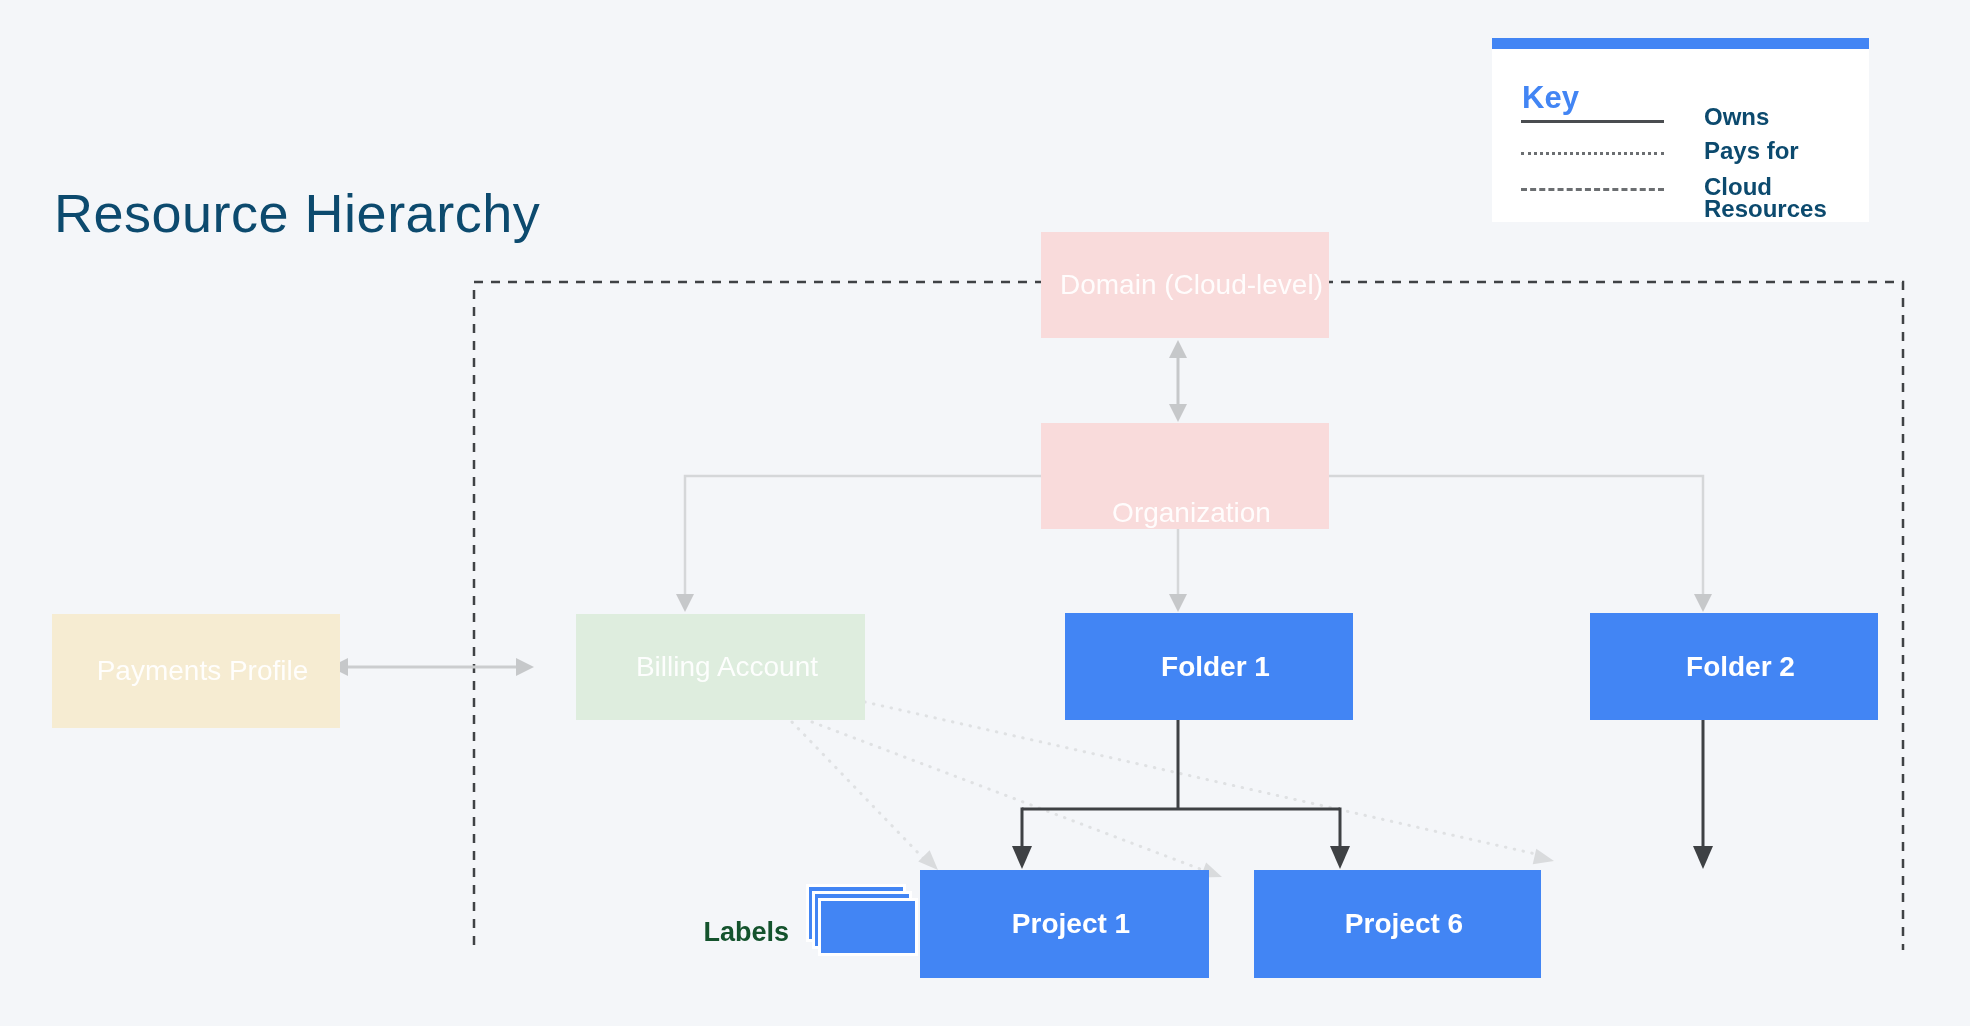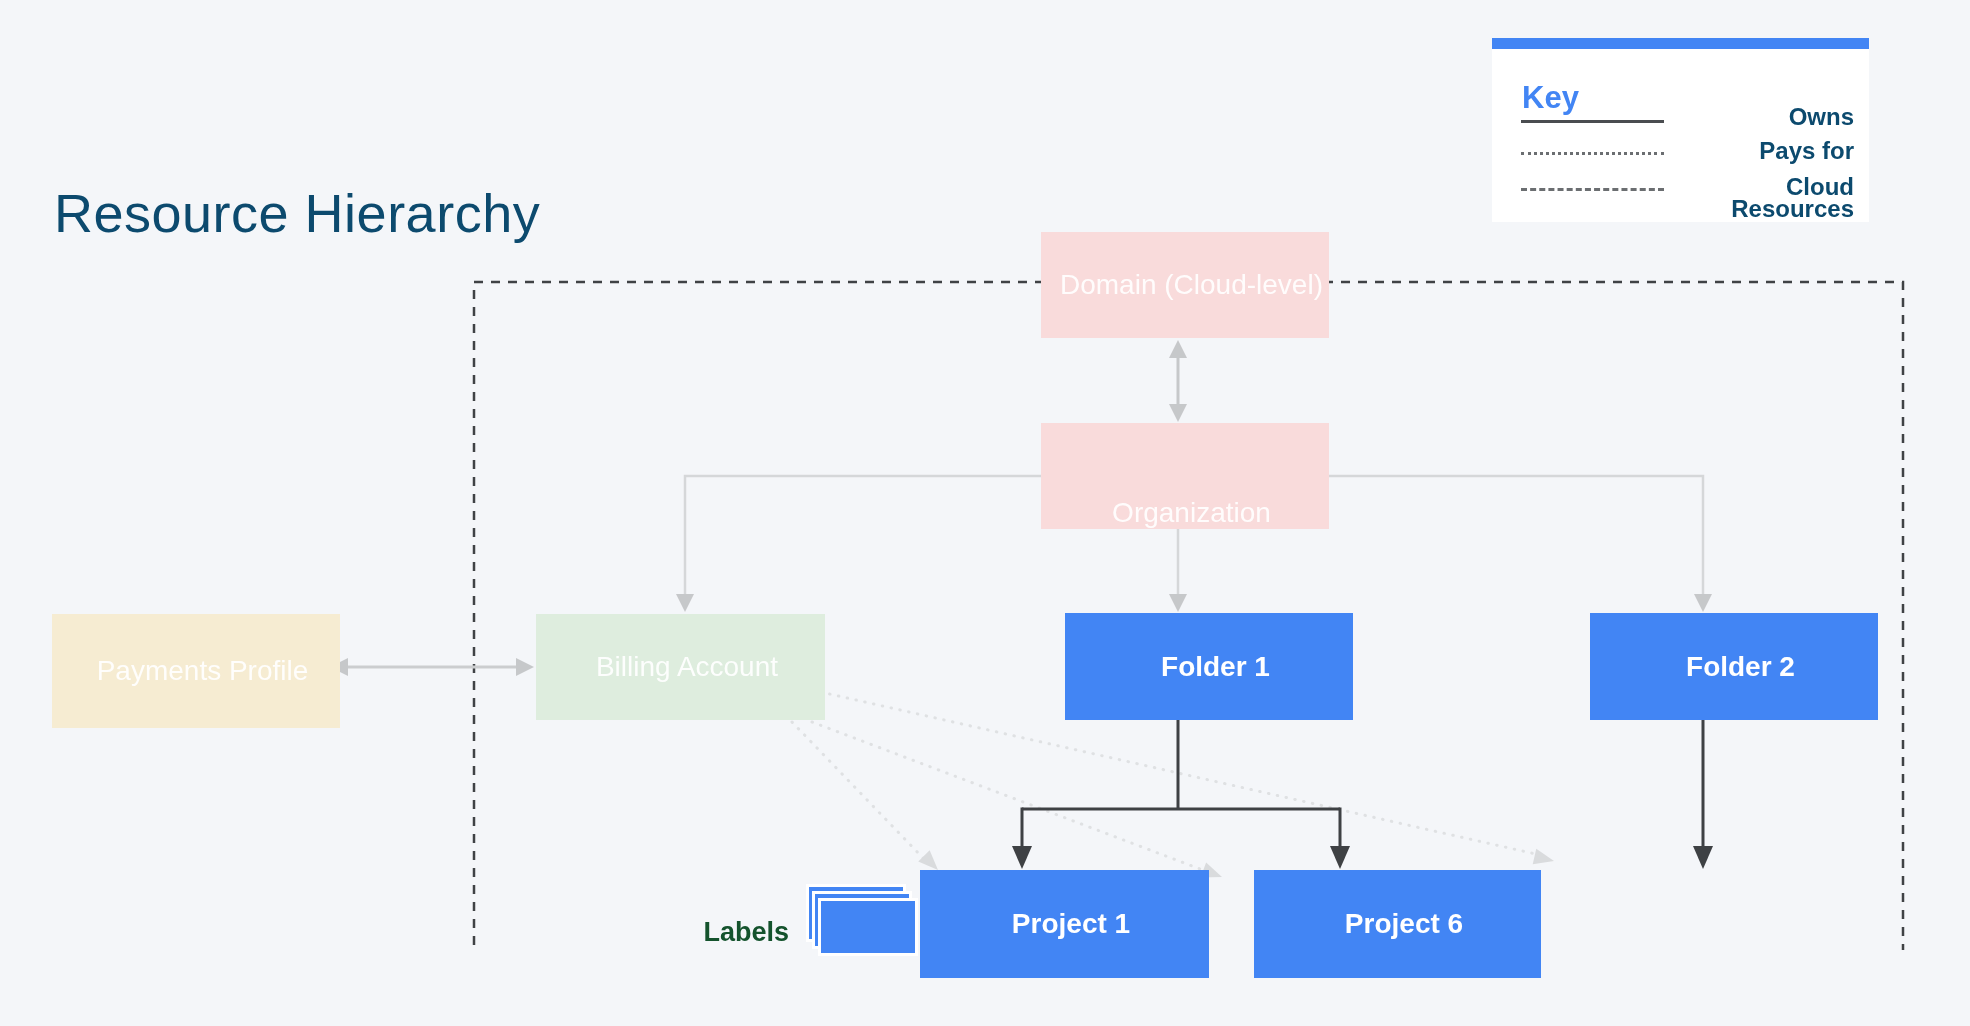--- a/index.html
+++ b/index.html
@@ -18,27 +18,27 @@
   .node{
     position:absolute;z-index:2;
     display:flex;align-items:center;justify-content:center;
     text-align:center;
     font-size:28px;
     padding-left:13px;
   }
   .node.pastel{color:rgba(255,255,255,0.92);font-weight:400;}
   .node.blue{background:#4285F4;color:#FFFFFF;font-weight:700;margin-left:24px;}
   .node.pink{background:#F9DBDB;}
-  .node.green{background:#DEEDDE;}
+  .node.green{background:#DEEDDE;margin-left:40px;}
   .node.cream{background:#F6ECD2;}
 
   
   .key-box{
     position:absolute;left:1492px;top:38px;width:377px;height:184px;
-    z-index:5;background:#FFFFFF;text-align:right;
+    z-index:5;background:#FFFFFF;
   }
   .key-topbar{position:absolute;left:0;top:0;width:100%;height:11px;background:#4285F4;}
   .key-heading{
     position:absolute;left:30px;top:42px;
     font-size:31px;font-weight:700;color:#4285F4;
   }
   .key-sample{position:absolute;left:29px;width:143px;height:0;}
   .key-sample.solid {top:82px;border-top:3px solid #4A4D50;}
   .key-sample.dotted{top:114px;border-top:3px dotted #6B6E71;}
   .key-sample.dashed{top:150px;border-top:3px dashed #6B6E71;}

